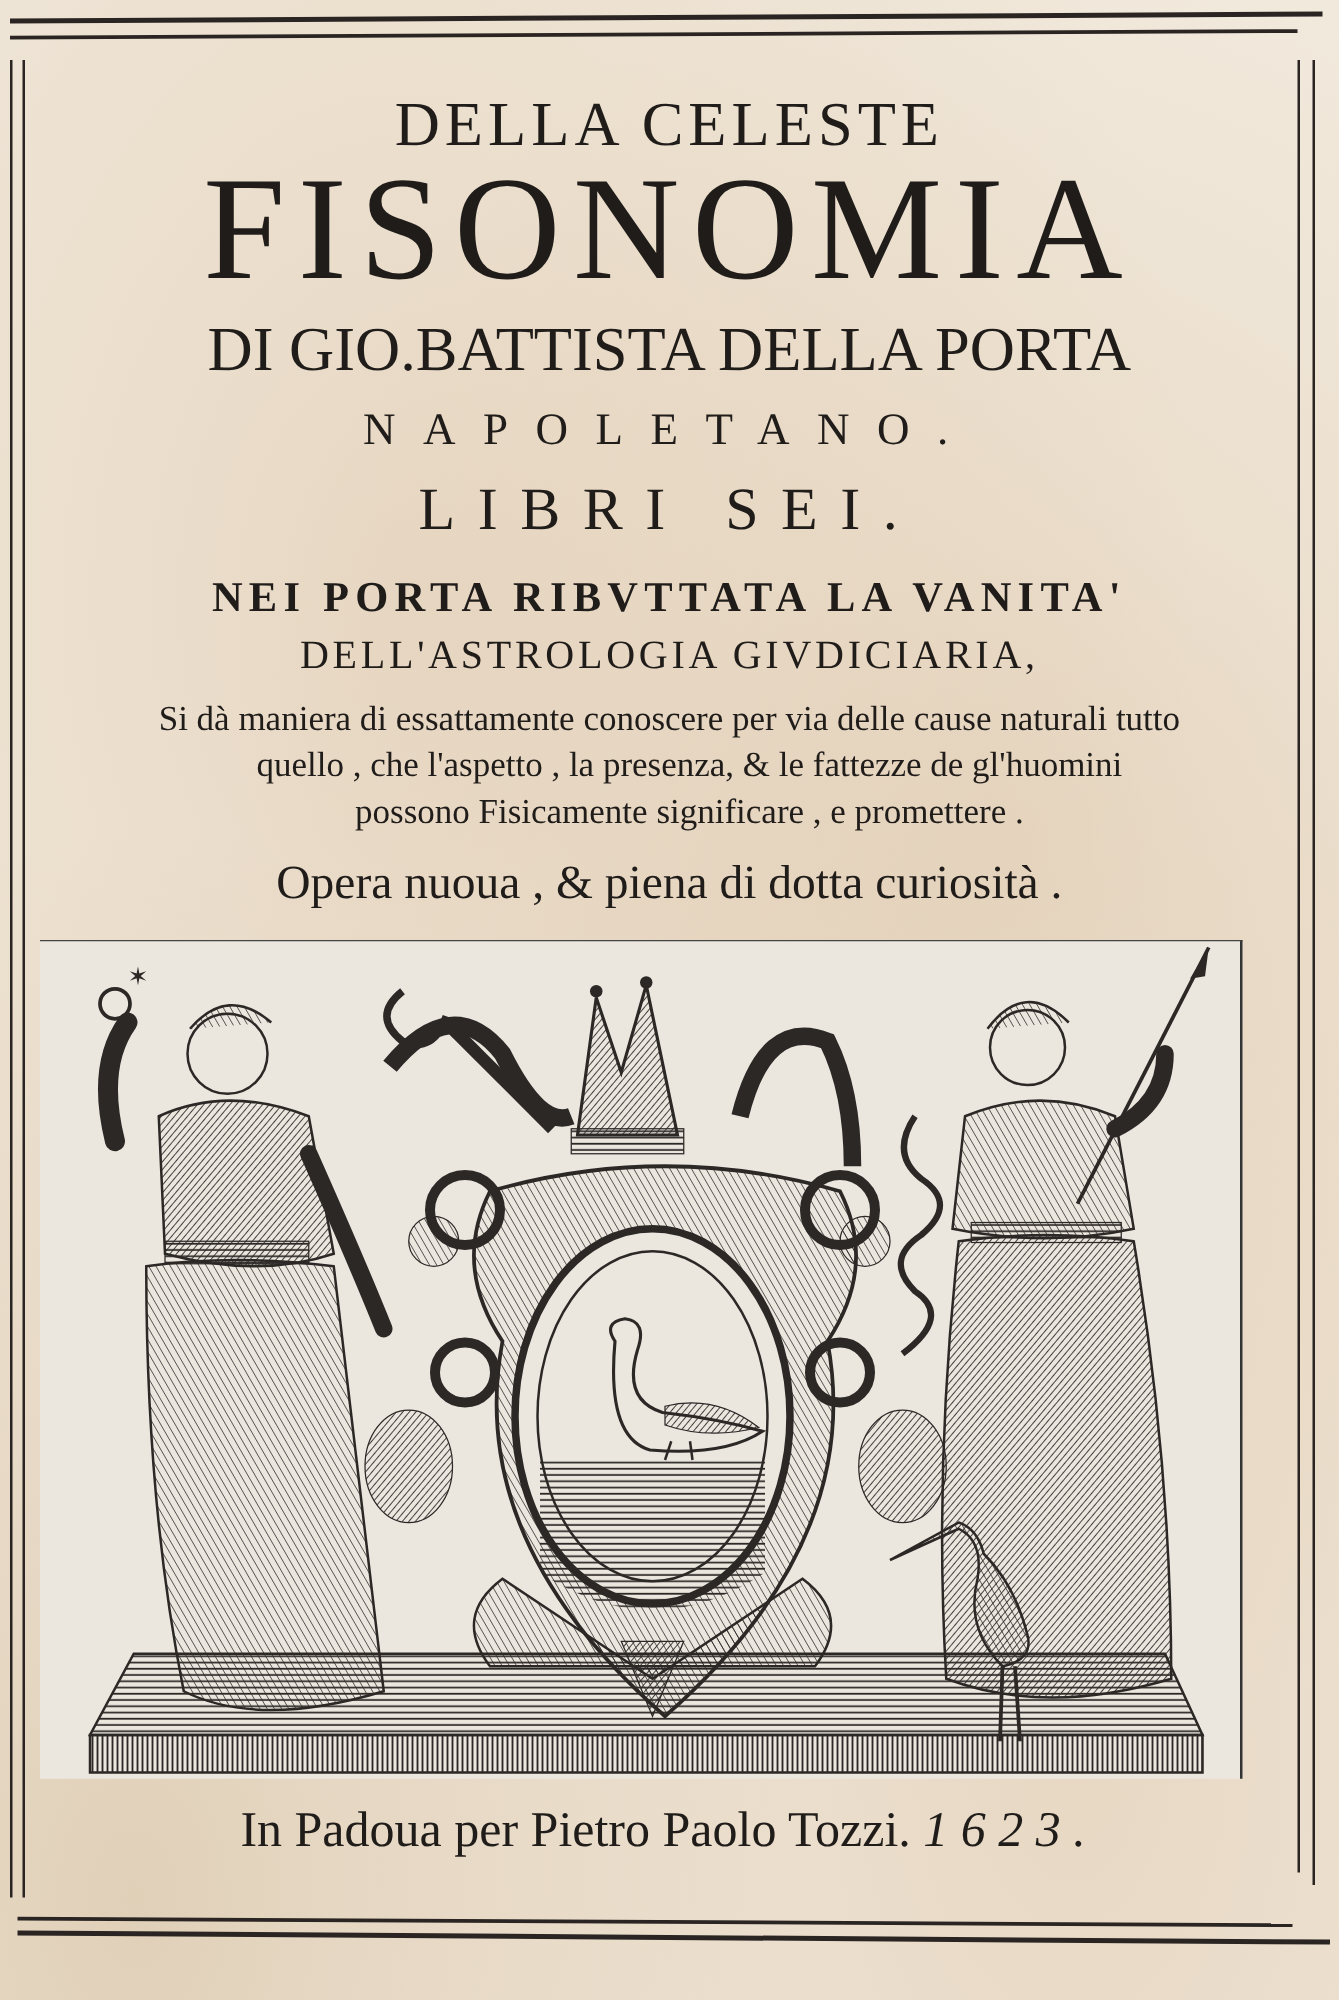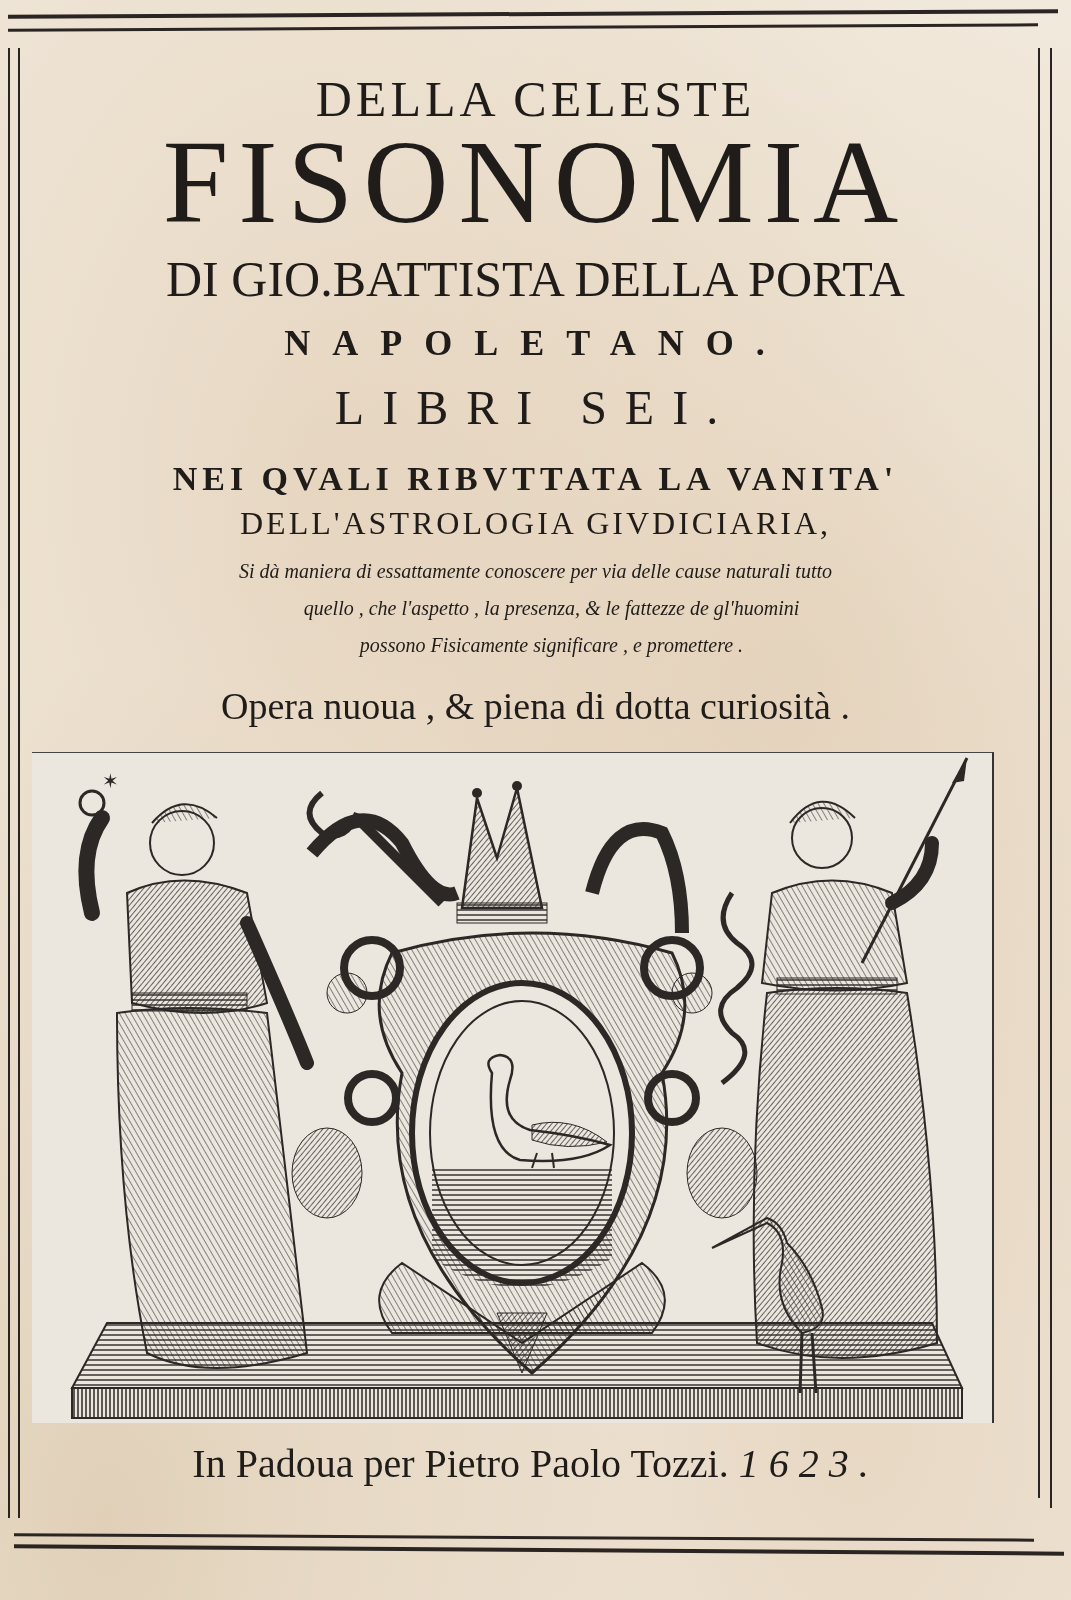--- a/index.html
+++ b/index.html
@@ -19,25 +19,25 @@
         radial-gradient(ellipse at 10% 95%, rgba(200,170,130,0.40), transparent 40%),
         #f1e9dc;
     }
     .rule { position: absolute; background: #2a2522; }
     .frame-v { position: absolute; width: 2px; background: #2a2522; }
 
     .line { position: absolute; left: 0; right: 0; text-align: center; white-space: nowrap; }
     .t1 { top: 70px; font-size: 50px; letter-spacing: 4px; }
     .t2 { top: 124px; font-size: 118px; letter-spacing: 10px; line-height: 1; }
     .t3 { top: 250px; font-size: 50px; letter-spacing: 0px; }
-    .t4 { top: 322px; font-size: 36px; letter-spacing: 22px; font-weight: bold; }
+    .t4 { top: 322px; font-size: 36px; letter-spacing: 22px; font-weight: normal; }
     .t5 { top: 380px; font-size: 48px; letter-spacing: 18px; }
     .t6 { top: 460px; font-size: 34px; letter-spacing: 5px; font-weight: bold; }
     .t7 { top: 505px; font-size: 32px; letter-spacing: 3px; }
-    .p  { font-size: 20px; font-style: italic; letter-spacing: 0px; }
+    .p  { font-size: 28px; letter-spacing: 0px; }
     .p1 { top: 560px; }
     .p2 { top: 597px; padding-left: 32px; }
     .p3 { top: 634px; margin-left: 32px; }
     .t8 { top: 684px; font-size: 38px; letter-spacing: 0; }
     .imprint { top: 1440px; font-size: 40px; letter-spacing: 0; }
     .year { letter-spacing: 10px; font-style: italic; }
 
     .engraving {
       position: absolute; left: 32px; top: 752px; width: 960px; height: 670px;
       background: #ebe7df;
@@ -58,21 +58,21 @@
 <div class="frame-v" style="left:1038px;top:48px;height:1450px;"></div>
 <div class="frame-v" style="left:1050px;top:48px;height:1460px;"></div>
 <div class="rule" style="left:14px;top:1536px;width:1020px;height:3px;transform:rotate(0.3deg);"></div>
 <div class="rule" style="left:14px;top:1548px;width:1050px;height:4px;transform:rotate(0.4deg);"></div>
 
 <div class="line t1">DELLA CELESTE</div>
 <div class="line t2">FISONOMIA</div>
 <div class="line t3">DI GIO.BATTISTA DELLA PORTA</div>
 <div class="line t4">NAPOLETANO.</div>
 <div class="line t5">LIBRI SEI.</div>
-<div class="line t6">NEI QVALI RIBVTTATA LA VANITA'</div>
+<div class="line t6">NEI PORTA RIBVTTATA LA VANITA'</div>
 <div class="line t7">DELL'ASTROLOGIA GIVDICIARIA,</div>
 <div class="line p p1">Si dà maniera di essattamente conoscere per via delle cause naturali tutto</div>
 <div class="line p p2">quello , che l'aspetto , la presenza, &amp; le fattezze de gl'huomini</div>
 <div class="line p p3">possono Fisicamente significare , e promettere .</div>
 <div class="line t8">Opera nuoua , &amp; piena di dotta curiosità .</div>
 
 <div class="engraving">
   <svg viewBox="0 0 960 670">
     <defs>
       <pattern id="hatch" width="4" height="4" patternUnits="userSpaceOnUse" patternTransform="rotate(40)">

